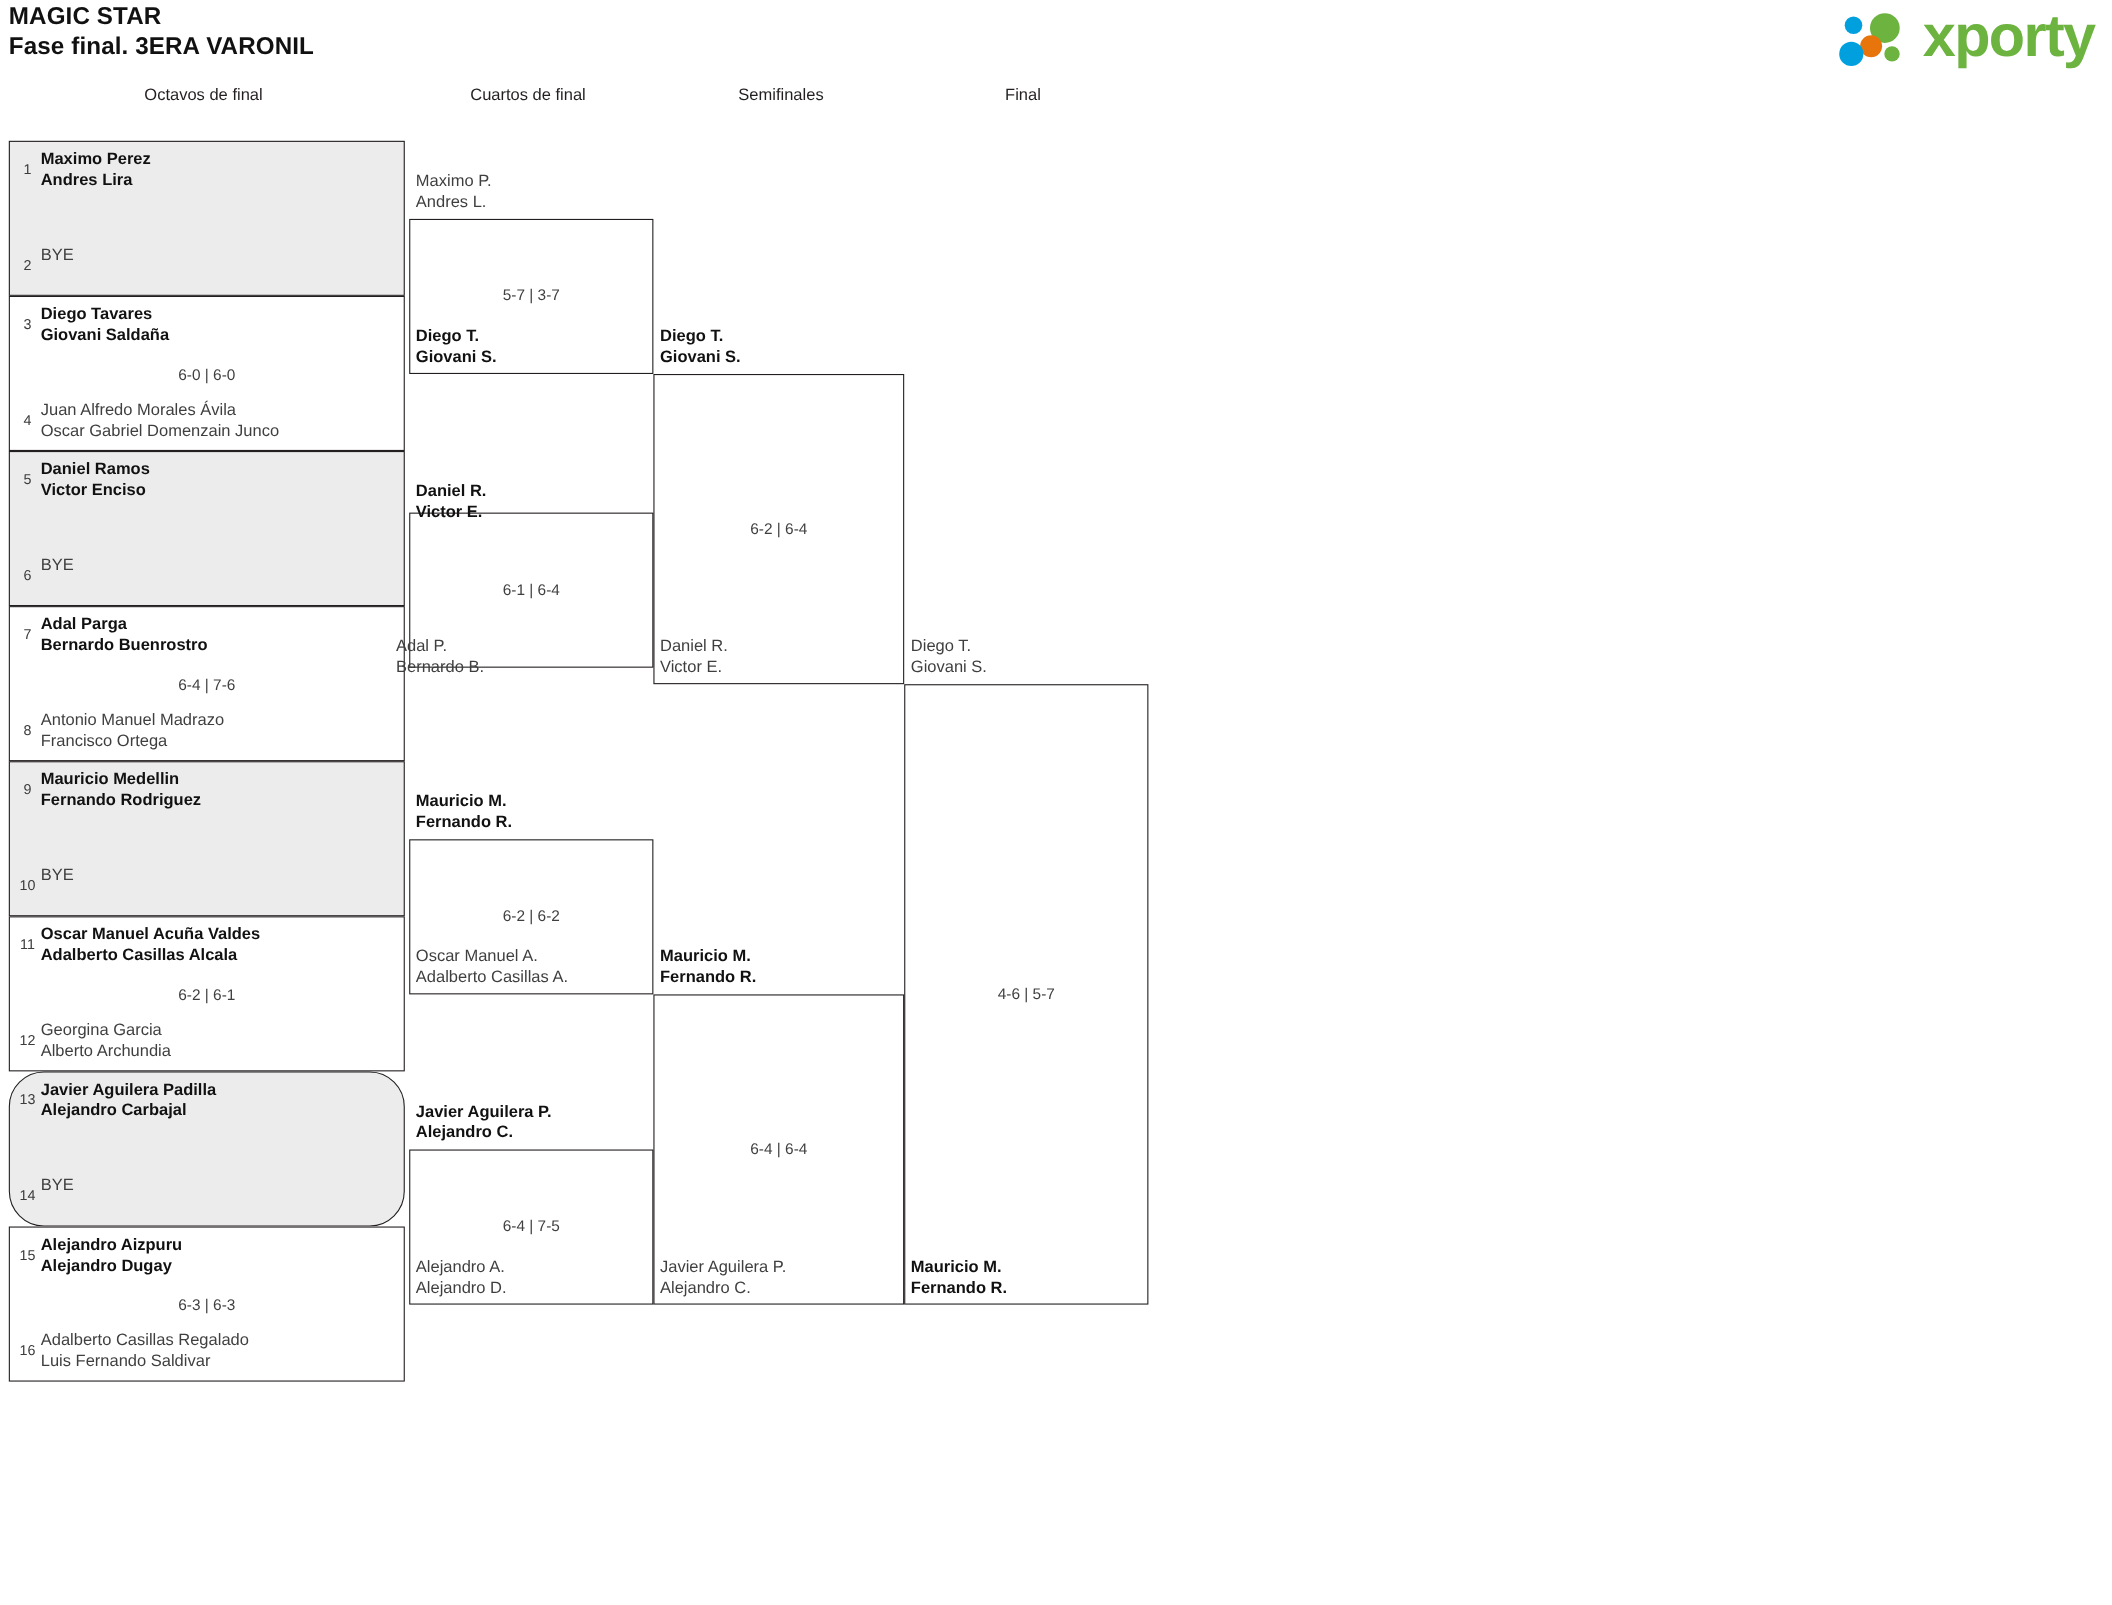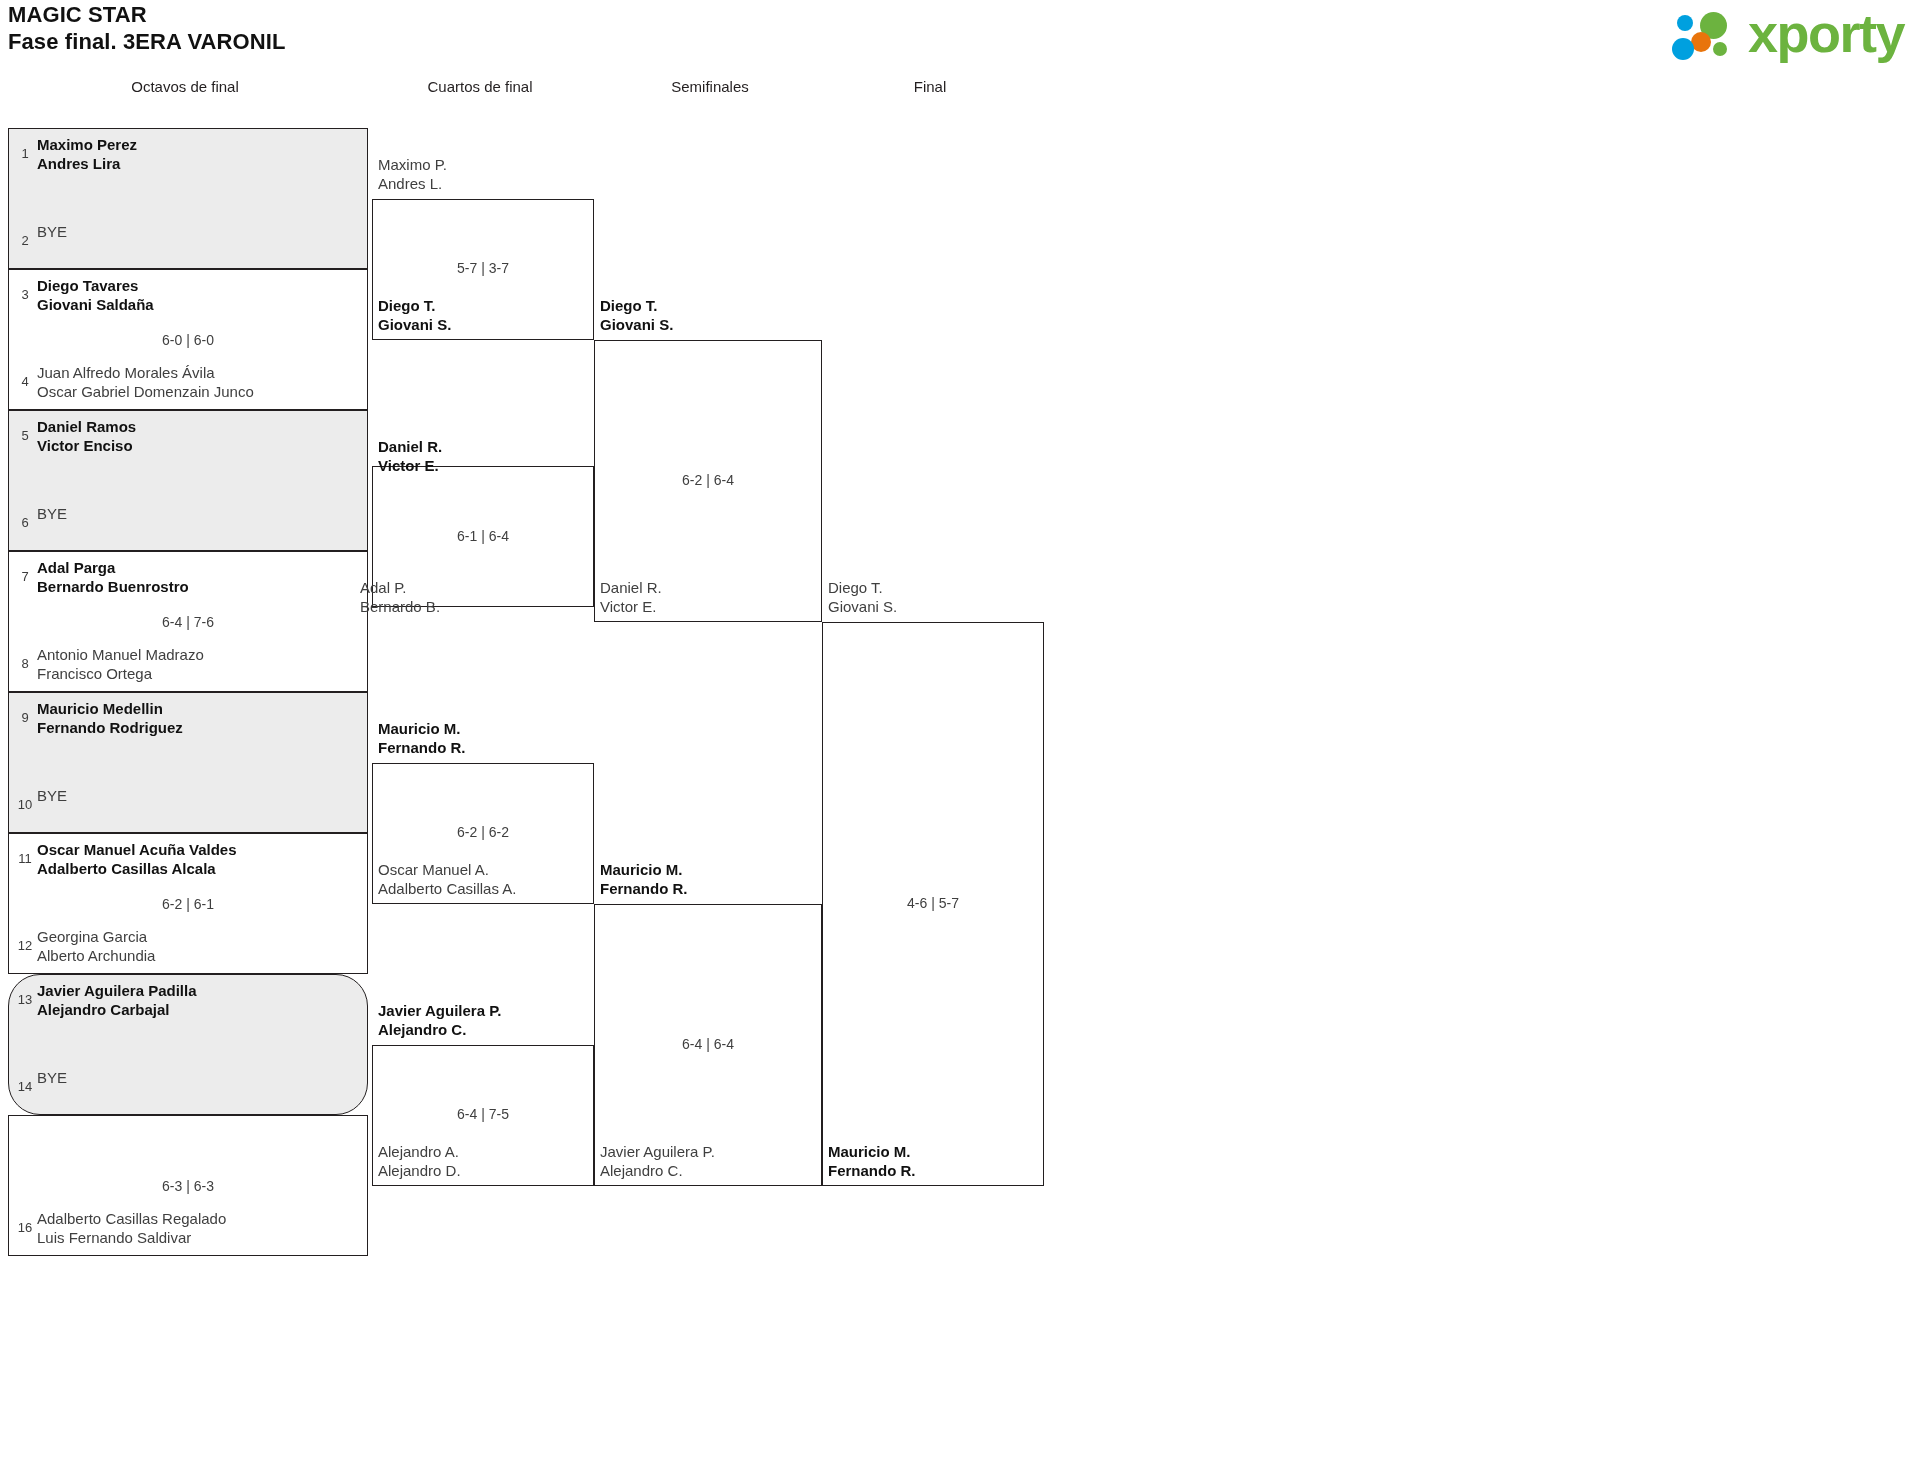--- a/index.html
+++ b/index.html
@@ -238,20 +238,29 @@
         </div>
       </div>
       <div class="seed-row bottom">
         <div class="seed-num" style="top: 11px;">14</div>
         <div class="seed-names">
           <div class="bye">BYE</div>
         </div>
       </div>
     </div>
     <div class="r1-block plain" style="top: 1115px; height: 141px;">
+      <div class="seed-row top">
+        <div class="seed-num">15</div>
+        <div class="seed-names">
+          <div>
+            <div class="win">Alejandro Aizpuru</div>
+            <div class="win">Alejandro Dugay</div>
+          </div>
+        </div>
+      </div>
       <div class="seed-row bottom">
         <div class="seed-num">16</div>
         <div class="seed-names">
           <div>
             <div class="lose">Adalberto Casillas Regalado</div>
             <div class="lose">Luis Fernando Saldivar</div>
           </div>
         </div>
       </div>
       <div class="r1-score" style="top: 62px;">6-3 | 6-3</div>

